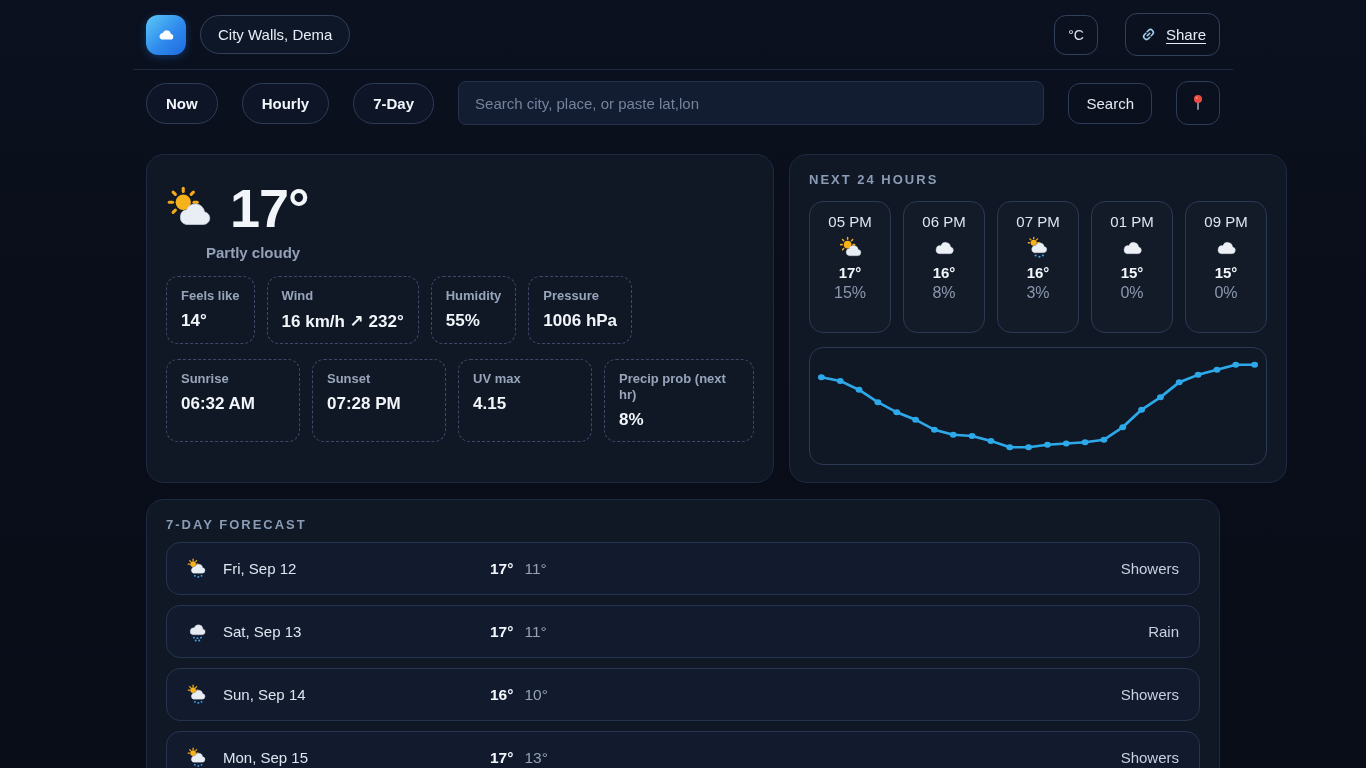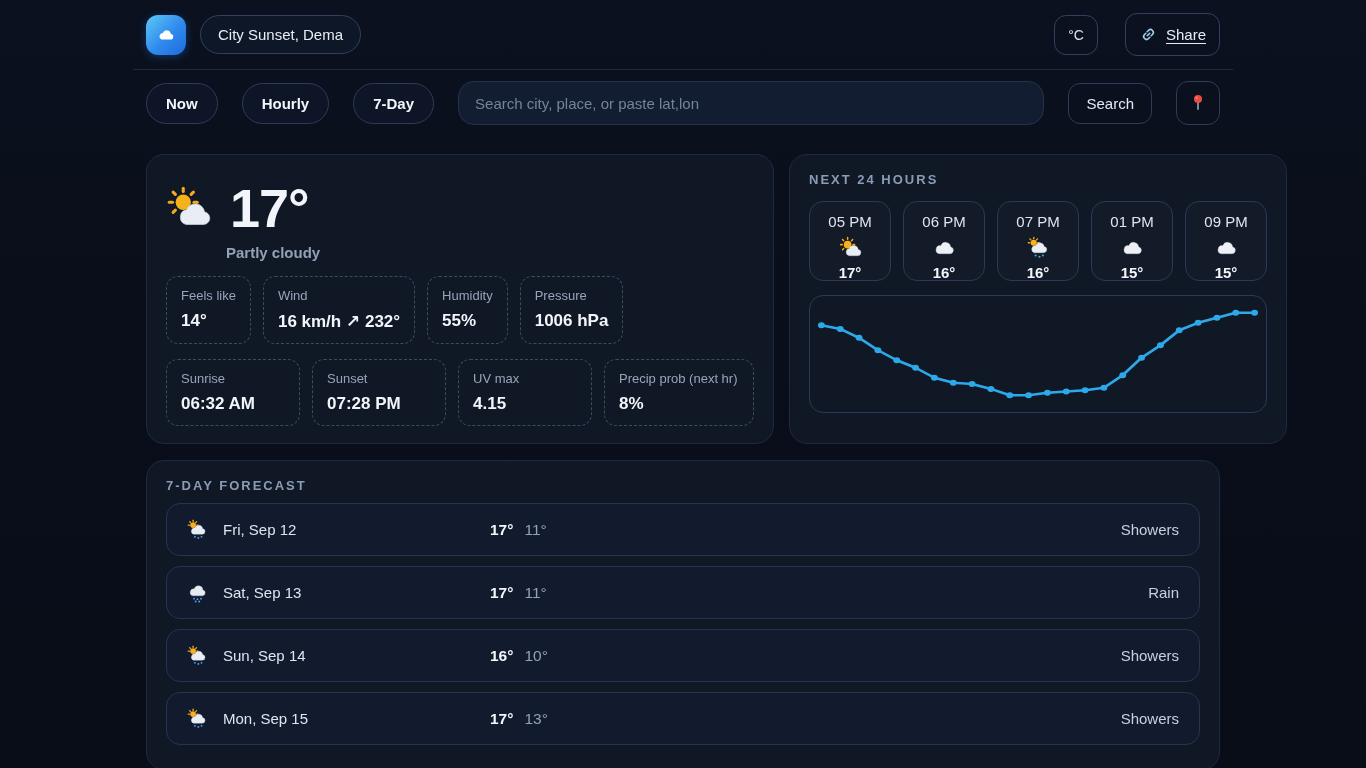--- a/index.html
+++ b/index.html
@@ -33,21 +33,21 @@
   .share-btn .lbl { text-decoration:underline; text-underline-offset:3px; }
 
   
   .navrow { display:flex; align-items:center; gap:24px; padding:11px 13px 0 13px; }
   .pill {
     border:1px solid #2f3c58; border-radius:999px; background:#0d1526;
     color:#f2f6fb; font-weight:700; font-size:15px; padding:11px 19px; cursor:pointer;
     font-family:inherit;
   }
   .search-input {
-    flex:1; height:44px; border-radius:16px; border:1px solid #26324a;
+    flex:1; height:44px; border-radius:8px; border:1px solid #26324a;
     background:#131d31; color:#e8edf5; font-size:15px; padding:0 16px; outline:none;
     font-family:inherit;
   }
   .search-input::placeholder { color:#74839c; }
   .search-btn { border:1px solid #2f3c58; border-radius:12px; background:transparent; color:#e2e9f3; font-size:15px; padding:11px 17px; cursor:pointer; font-family:inherit;}
   .pin-btn { width:44px; height:44px; display:flex; align-items:center; justify-content:center; border:1px solid #2f3c58; border-radius:12px; background:transparent; cursor:pointer; }
 
   
   .content { padding:0 13px; }
   .maingrid { display:grid; grid-template-columns: 620fr 438fr; gap:15px; margin-top:29px; }
@@ -57,30 +57,30 @@
 
   
   .hero { display:flex; align-items:center; gap:18px; margin:8px 0 2px 0; }
   .hero-icon { font-size:46px; line-height:1; display:flex; }
   .hero-temp { font-size:54px; font-weight:800; color:#f2f5f9; line-height:1.05; letter-spacing:-1px; }
   .hero-cond { font-size:15px; font-weight:700; color:#93a0b5; margin-top:7px; }
   .tiles { display:flex; gap:12px; margin-top:15px; align-items:stretch; }
   .tile {
     border:1px dashed #3c4a68; border-radius:12px; padding:11px 14px;
   }
-  .tile .t-label { font-size:13px; font-weight:400; color:#97a4ba; line-height:1.25; }
+  .tile .t-label { font-size:13px; font-weight:700; color:#97a4ba; line-height:1.25; }
   .tile .t-value { font-size:17px; font-weight:700; color:#f2f5fa; margin-top:7px; }
   .tile.fixed { width:134px; flex:0 0 auto; }
   .tile.wide  { width:150px; flex:0 0 auto; }
 
   
   .sec-heading { font-size:13px; font-weight:700; letter-spacing:2px; color:#8a9cb5; }
   .hours { display:flex; gap:12px; margin-top:14px; overflow:hidden; }
   .hourcard {
-    flex:0 0 82px; height:80px; border:1px solid #2b3955; border-radius:14px;
+    flex:0 0 82px; height:132px; border:1px solid #2b3955; border-radius:14px;
     background:rgba(255,255,255,.015); text-align:center; padding-top:11px;
   }
   .hourcard .h-time { font-size:15px; color:#dce5f0; }
   .hourcard .h-icon { font-size:23px; line-height:1; margin-top:6px; display:flex; justify-content:center; }
   .hourcard .h-temp { font-size:15px; font-weight:700; color:#f3f6fa; margin-top:5px; }
   .hourcard .h-pct  { font-size:16px; color:#8b97ad; margin-top:3px; }
   .chartbox { margin-top:14px; border:1px solid #2b3955; border-radius:14px; height:118px; padding:7px 0; }
 
   
   .seven { margin-top:16px; padding-bottom:24px; }
@@ -106,21 +106,21 @@
 <div class="shell">
 
   <div class="topbar">
     <div class="logo">
       <span>
         <svg viewBox="0 0 24 24" width="22" height="22">
           <path d="M7.2 17h9.6a3.1 3.1 0 0 0 .55-6.15A4.6 4.6 0 0 0 8.5 9.9 3.7 3.7 0 0 0 7.2 17z" fill="#ffffff"></path>
         </svg>
       </span>
     </div>
-    <div class="chip">City Sunset, Dema</div>
+    <div class="chip">City Walls, Dema</div>
     <div class="topbar-right">
       <button class="sq-btn">°C</button>
       <button class="sq-btn share-btn">
         <span>
           <svg viewBox="0 0 24 24" width="19" height="19" fill="none" stroke="#9fd0ec" stroke-width="2" stroke-linecap="round">
             <path d="M10.4 13.6l3.2-3.2"></path>
             <path d="M8.6 10.4L7 12a3.6 3.6 0 0 0 5.1 5.1l1.6-1.6"></path>
             <path d="M15.4 13.6L17 12a3.6 3.6 0 0 0-5.1-5.1L10.3 8.5"></path>
           </svg>
         </span>
@@ -164,21 +164,21 @@
                   <line x1="13.1" y1="4.9" x2="14.3" y2="3.7"></line>
     </g>
     <circle cx="9" cy="9" r="4" fill="#f6b21b"></circle>
     <path d="M10.6 20.6h8.9a3.3 3.3 0 0 0 .6-6.55 4.9 4.9 0 0 0-9.4-1.1 3.9 3.9 0 0 0-.1 7.65z" fill="#e9eef4" stroke="#c9d3de" stroke-width="0.4"></path>
   </svg>
 </span>
           <div>
             <div class="hero-temp">17°</div>
           </div>
         </div>
-        <div class="hero-cond" style="margin-left:60px;">Partly cloudy</div>
+        <div class="hero-cond" style="margin-left:40px;">Partly cloudy</div>
 
         <div class="tiles">
           <div class="tile">
             <div class="t-label">Feels like</div>
             <div class="t-value">14°</div>
           </div>
           <div class="tile">
             <div class="t-label">Wind</div>
             <div class="t-value">16 km/h ↗ 232°</div>
           </div>

